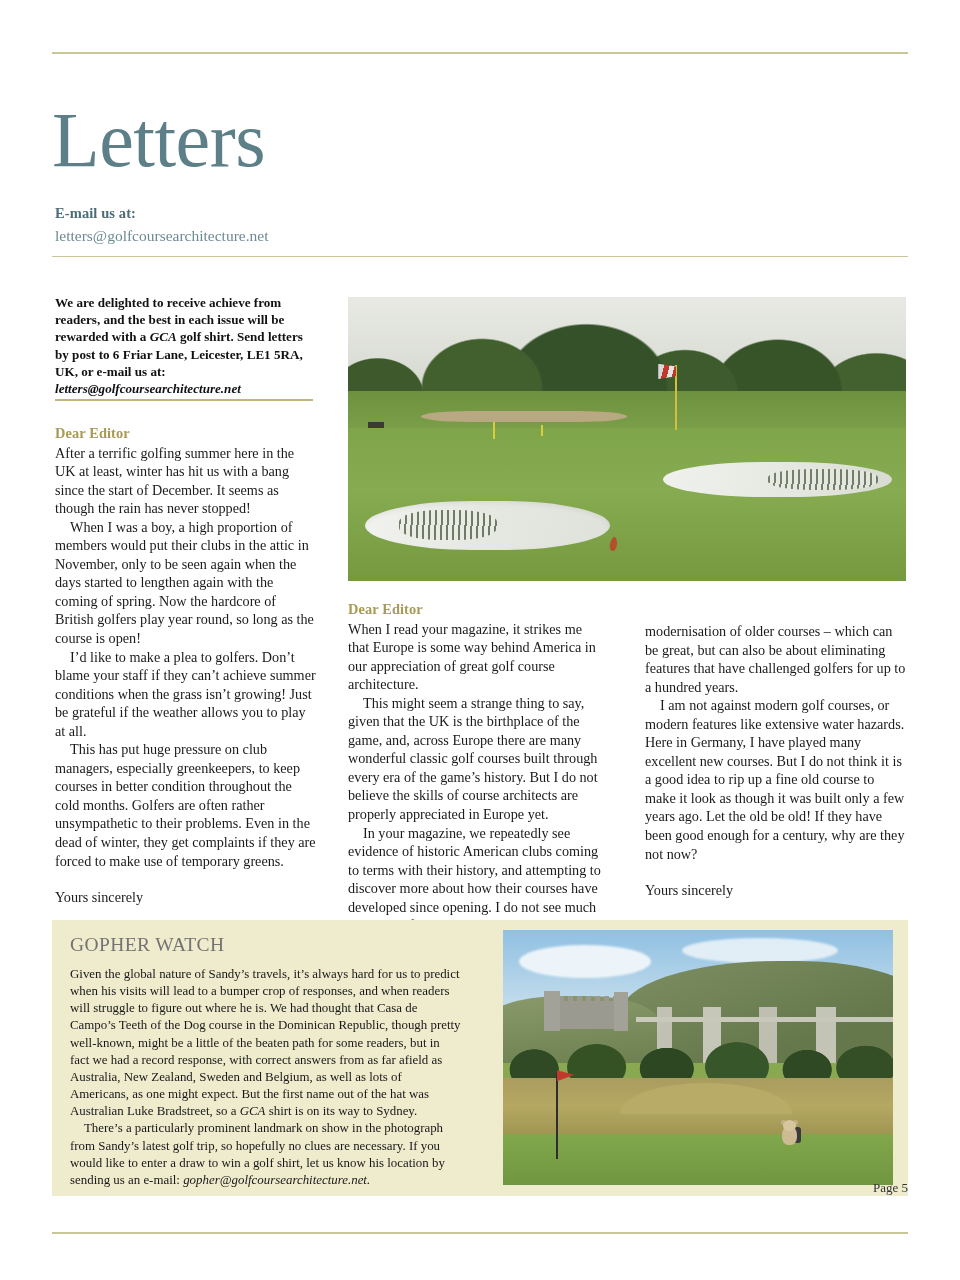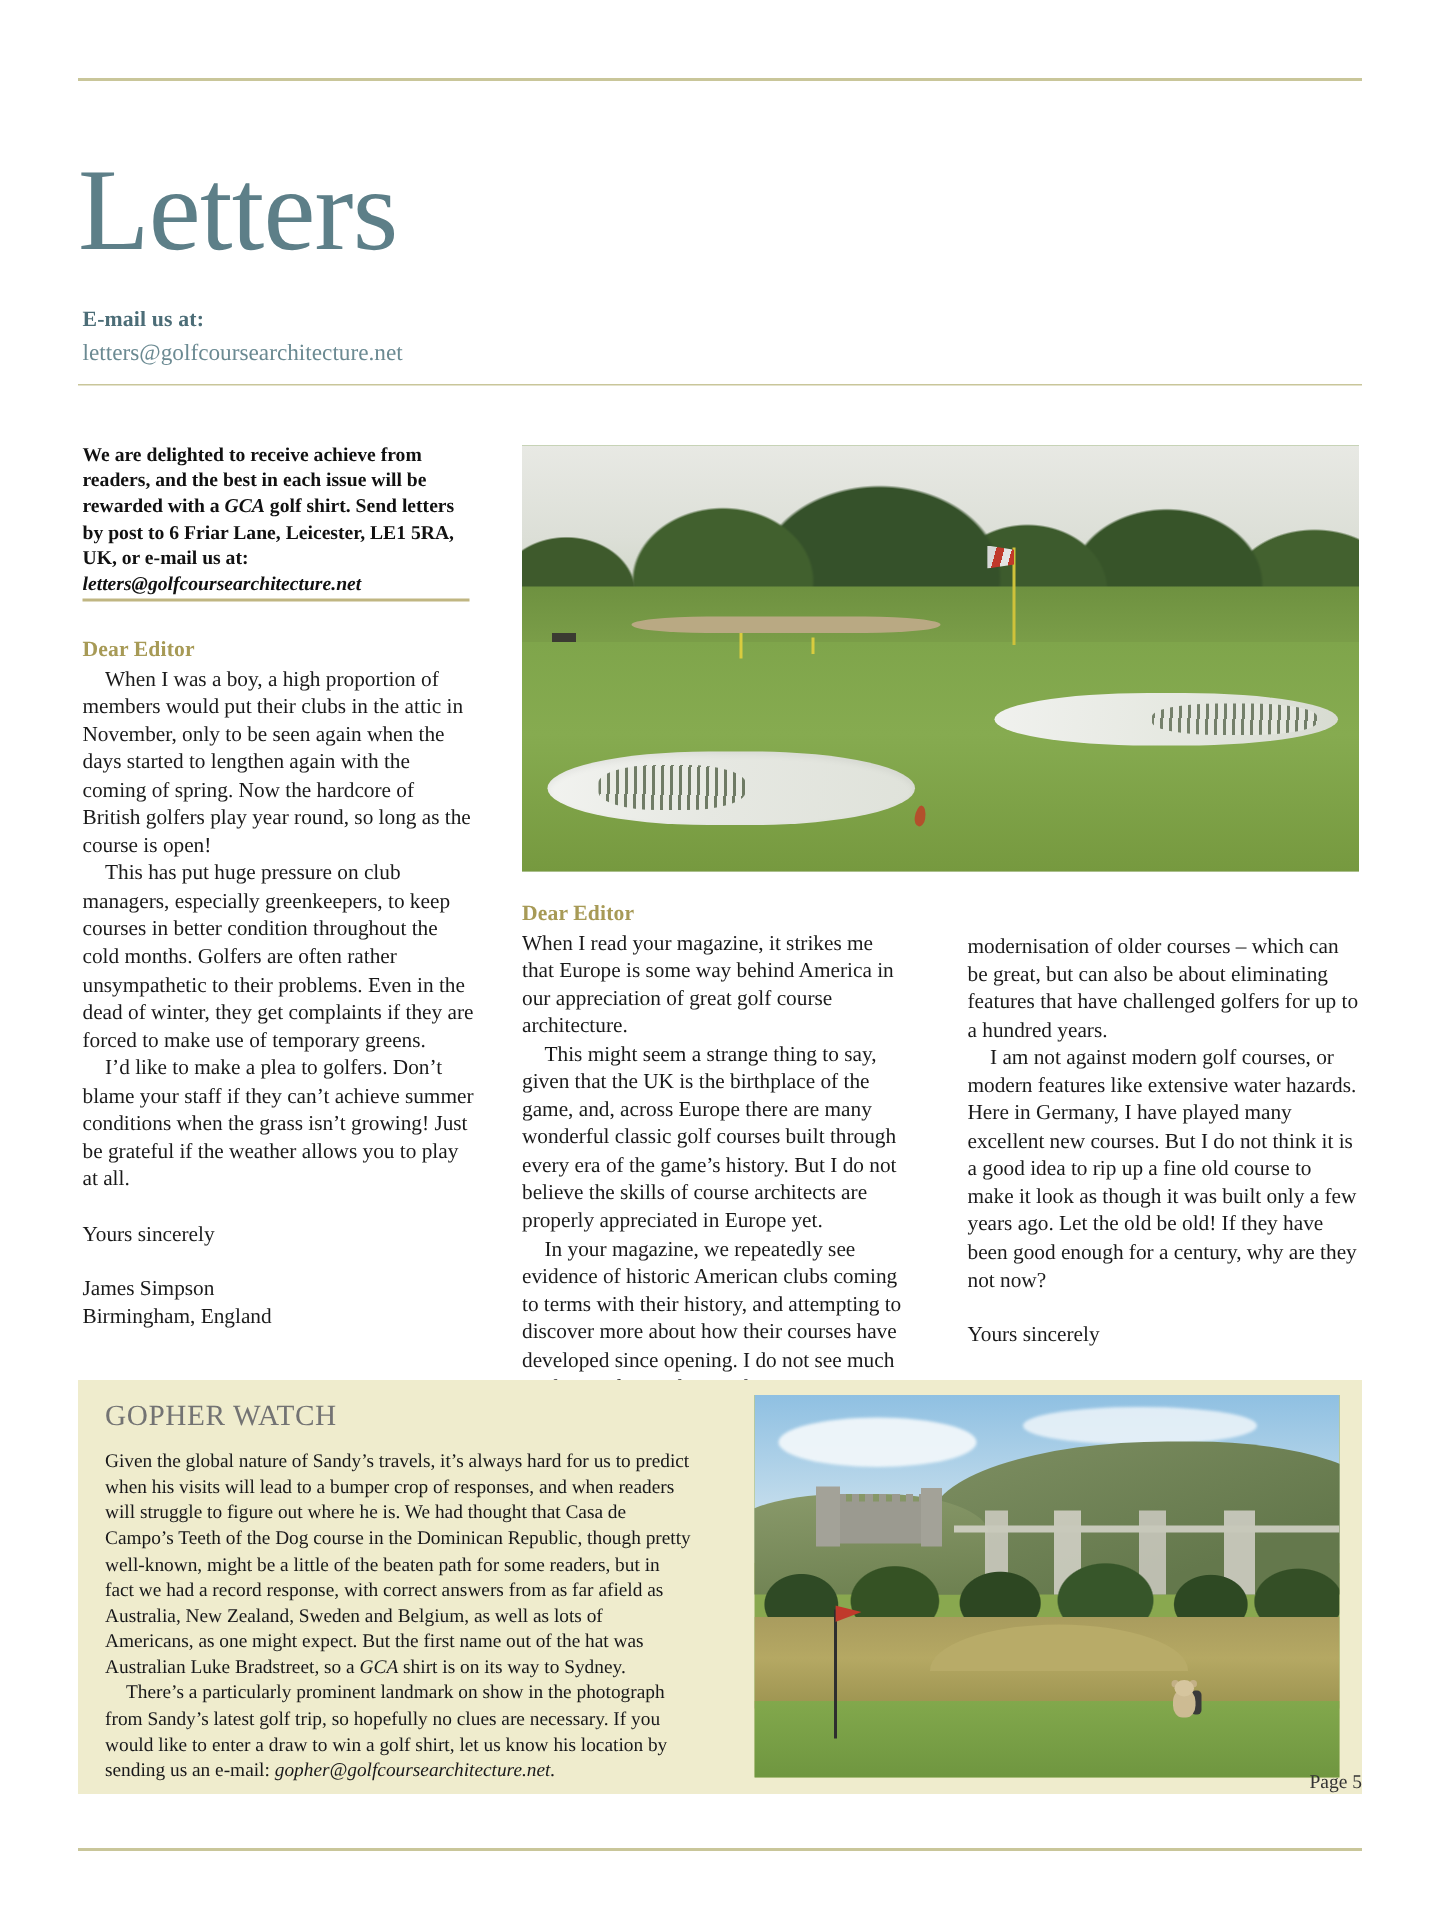--- a/index.html
+++ b/index.html
@@ -309,23 +309,24 @@
     <div class="flag-cloth"></div>
     <div class="yellow-stake-a"></div>
     <div class="yellow-stake-b"></div>
     <div class="puddle-2"></div>
     <div class="puddle-1"></div>
     <div class="leaf-spot"></div>
   </div>
 
   <div class="col col1">
     <div class="dear">Dear Editor</div>
+    <p>After a terrific golfing summer here in the UK at least, winter has hit us with a bang since the start of December. It seems as though the rain has never stopped!</p>
     <p class="ind">When I was a boy, a high proportion of members would put their clubs in the attic in November, only to be seen again when the days started to lengthen again with the coming of spring. Now the hardcore of British golfers play year round, so long as the course is open!</p>
+    <p class="ind">I’d like to make a plea to golfers. Don’t blame your staff if they can’t achieve summer conditions when the grass isn’t growing! Just be grateful if the weather allows you to play at all.</p>
     <p class="ind">This has put huge pressure on club managers, especially greenkeepers, to keep courses in better condition throughout the cold months. Golfers are often rather unsympathetic to their problems. Even in the dead of winter, they get complaints if they are forced to make use of temporary greens.</p>
-    <p class="ind">I’d like to make a plea to golfers. Don’t blame your staff if they can’t achieve summer conditions when the grass isn’t growing! Just be grateful if the weather allows you to play at all.</p>
     <div class="sig-gap"></div>
     <div class="sig">Yours sincerely</div>
     <div class="sig-gap"></div>
     <div class="sig">James Simpson</div>
     <div class="sig">Birmingham, England</div>
   </div>
 
   <div class="col col2">
     <div class="dear">Dear Editor</div>
     <p>When I read your magazine, it strikes me that Europe is some way behind America in our appreciation of great golf course architecture.</p>

